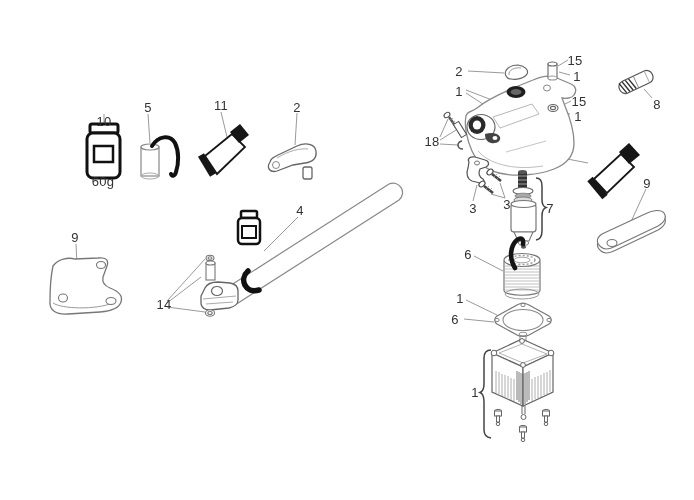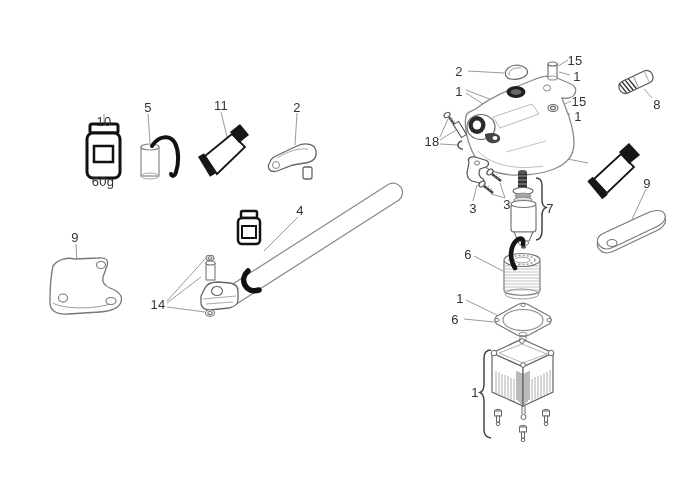--- a/index.html
+++ b/index.html
@@ -265,21 +265,21 @@
     <ellipse cx="612" cy="243" rx="5" ry="3.5" fill="#fff" stroke="#777" stroke-width="1.1"></ellipse>
   </g>
 </svg>
 
   <div class="lbl" style="left:104px;top:121px">10</div>
   <div class="lbl" style="left:148px;top:107px">5</div>
   <div class="lbl" style="left:221px;top:105px">11</div>
   <div class="lbl" style="left:297px;top:107px">2</div>
   <div class="lbl" style="left:103px;top:181px">60g</div>
   <div class="lbl" style="left:75px;top:237px">9</div>
-  <div class="lbl" style="left:158px;top:304px">14</div>
+  <div class="lbl" style="left:164px;top:304px">14</div>
   <div class="lbl" style="left:300px;top:210px">4</div>
   <div class="lbl" style="left:459px;top:71px">2</div>
   <div class="lbl" style="left:459px;top:91px">1</div>
   <div class="lbl" style="left:432px;top:141px">18</div>
   <div class="lbl" style="left:575px;top:60px">15</div>
   <div class="lbl" style="left:577px;top:76px">1</div>
   <div class="lbl" style="left:579px;top:101px">15</div>
   <div class="lbl" style="left:578px;top:116px">1</div>
   <div class="lbl" style="left:657px;top:104px">8</div>
   <div class="lbl" style="left:647px;top:183px">9</div>

